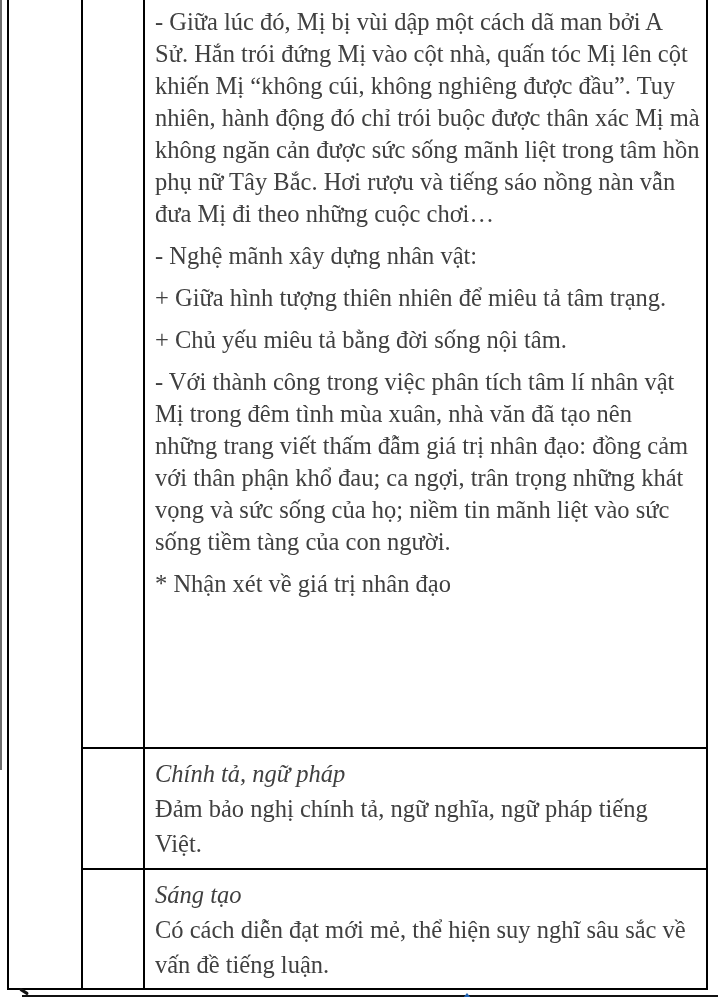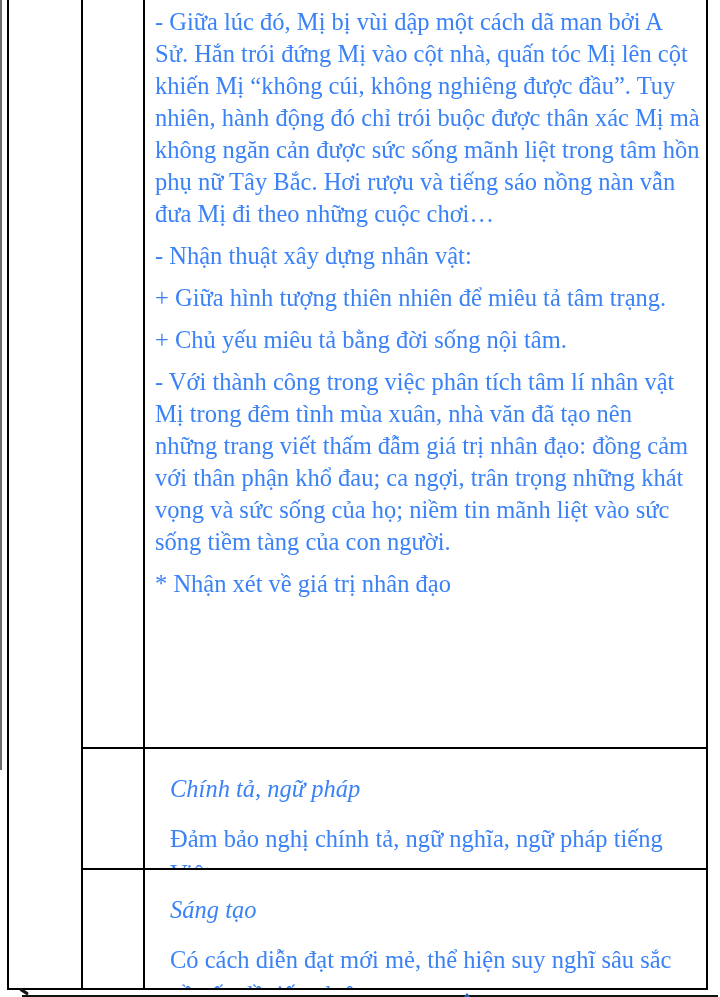--- a/index.html
+++ b/index.html
@@ -7,21 +7,21 @@
     padding: 0;
     background: #ffffff;
   }
   .page {
     position: relative;
     width: 720px;
     height: 997px;
     background: #ffffff;
     overflow: hidden;
     font-family: "Liberation Serif", "DejaVu Serif", serif;
-    color: #3b82f6;
+    color: #404040;
   }
   
   .edge-artifact {
     position: absolute;
     left: 0; top: 0;
     width: 2px; height: 770px;
     background: #3c3c3c;
     opacity: .75;
   }
   .rubric-table {
@@ -68,21 +68,21 @@
   .col-content p {
     margin: 0 0 10px 0;
   }
   .row-grammar .col-content,
   .row-creativity .col-content {
     padding-top: 7px;
     line-height: 35px;
   }
   .row-grammar .col-content p,
   .row-creativity .col-content p {
-    margin: 15px;
+    margin: 0;
   }
   .criterion-title {
     font-style: italic;
   }
   
   .bottom-fragment { position: absolute; left: 0; top: 0; width: 100%; height: 100%; pointer-events: none; }
   .fragment-line {
     position: absolute;
     left: 22px; top: 995px;
     width: 696px; height: 3px;
@@ -131,21 +131,21 @@
   <div class="rubric-table">
 
     <div class="col-index"></div>
 
     <div class="col-rest">
 
       <div class="row row-analysis">
         <div class="col-score"></div>
         <div class="col-content">
           <p>- Giữa lúc đó, Mị bị vùi dập một cách dã man bởi A Sử. Hắn trói đứng Mị vào cột nhà, quấn tóc Mị lên cột khiến Mị “không cúi, không nghiêng được đầu”. Tuy nhiên, hành động đó chỉ trói buộc được thân xác Mị mà không ngăn cản được sức sống mãnh liệt trong tâm hồn phụ nữ Tây Bắc. Hơi rượu và tiếng sáo nồng nàn vẫn đưa Mị đi theo những cuộc chơi…</p>
-          <p>- Nhận thuật xây dựng nhân vật:</p>
+          <p>- Nghệ mãnh xây dựng nhân vật:</p>
           <p>+ Giữa hình tượng thiên nhiên để miêu tả tâm trạng.</p>
           <p>+ Chủ yếu miêu tả bằng đời sống nội tâm.</p>
           <p>- Với thành công trong việc phân tích tâm lí nhân vật Mị trong đêm tình mùa xuân, nhà văn đã tạo nên những trang viết thấm đẫm giá trị nhân đạo: đồng cảm với thân phận khổ đau; ca ngợi, trân trọng những khát vọng và sức sống của họ; niềm tin mãnh liệt vào sức sống tiềm tàng của con người.</p>
           <p>* Nhận xét về giá trị nhân đạo</p>
         </div>
       </div>
 
       <div class="row row-grammar">
         <div class="col-score"></div>
         <div class="col-content">

